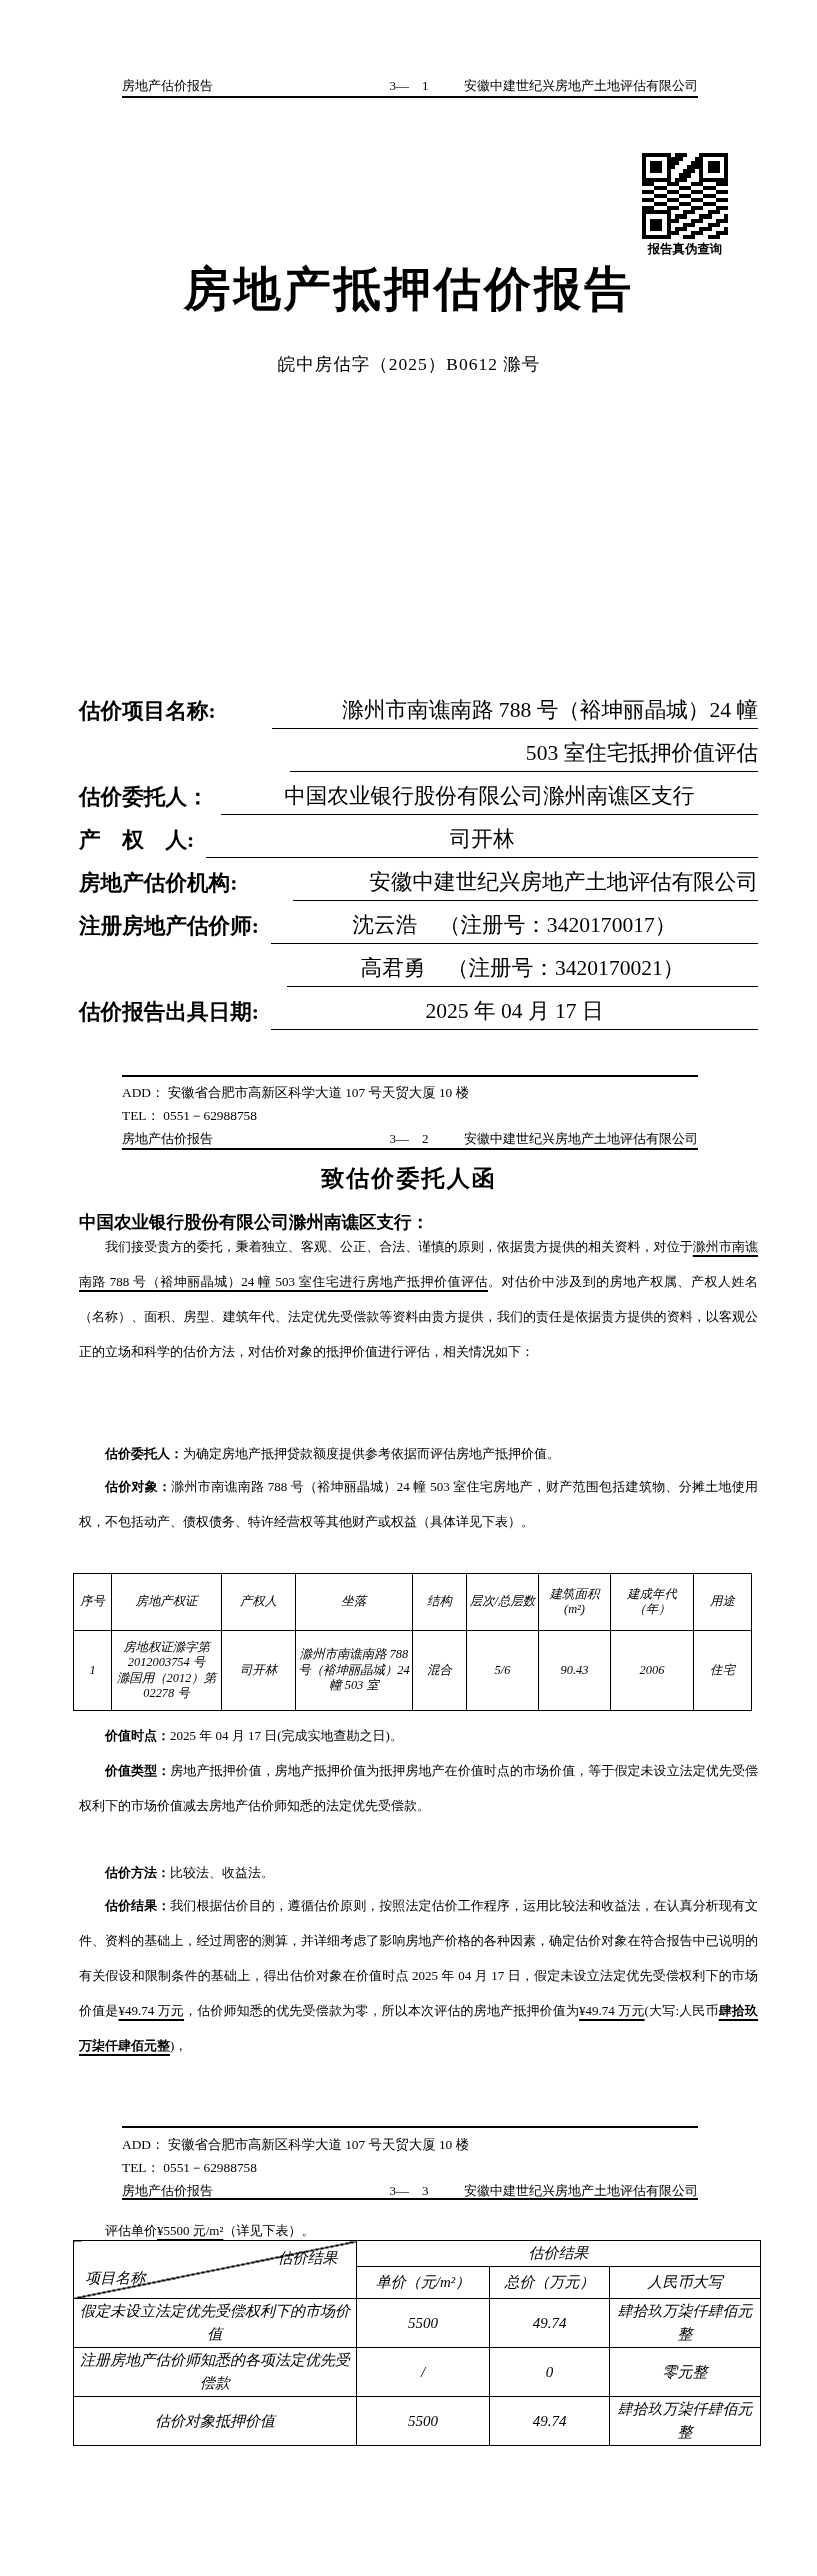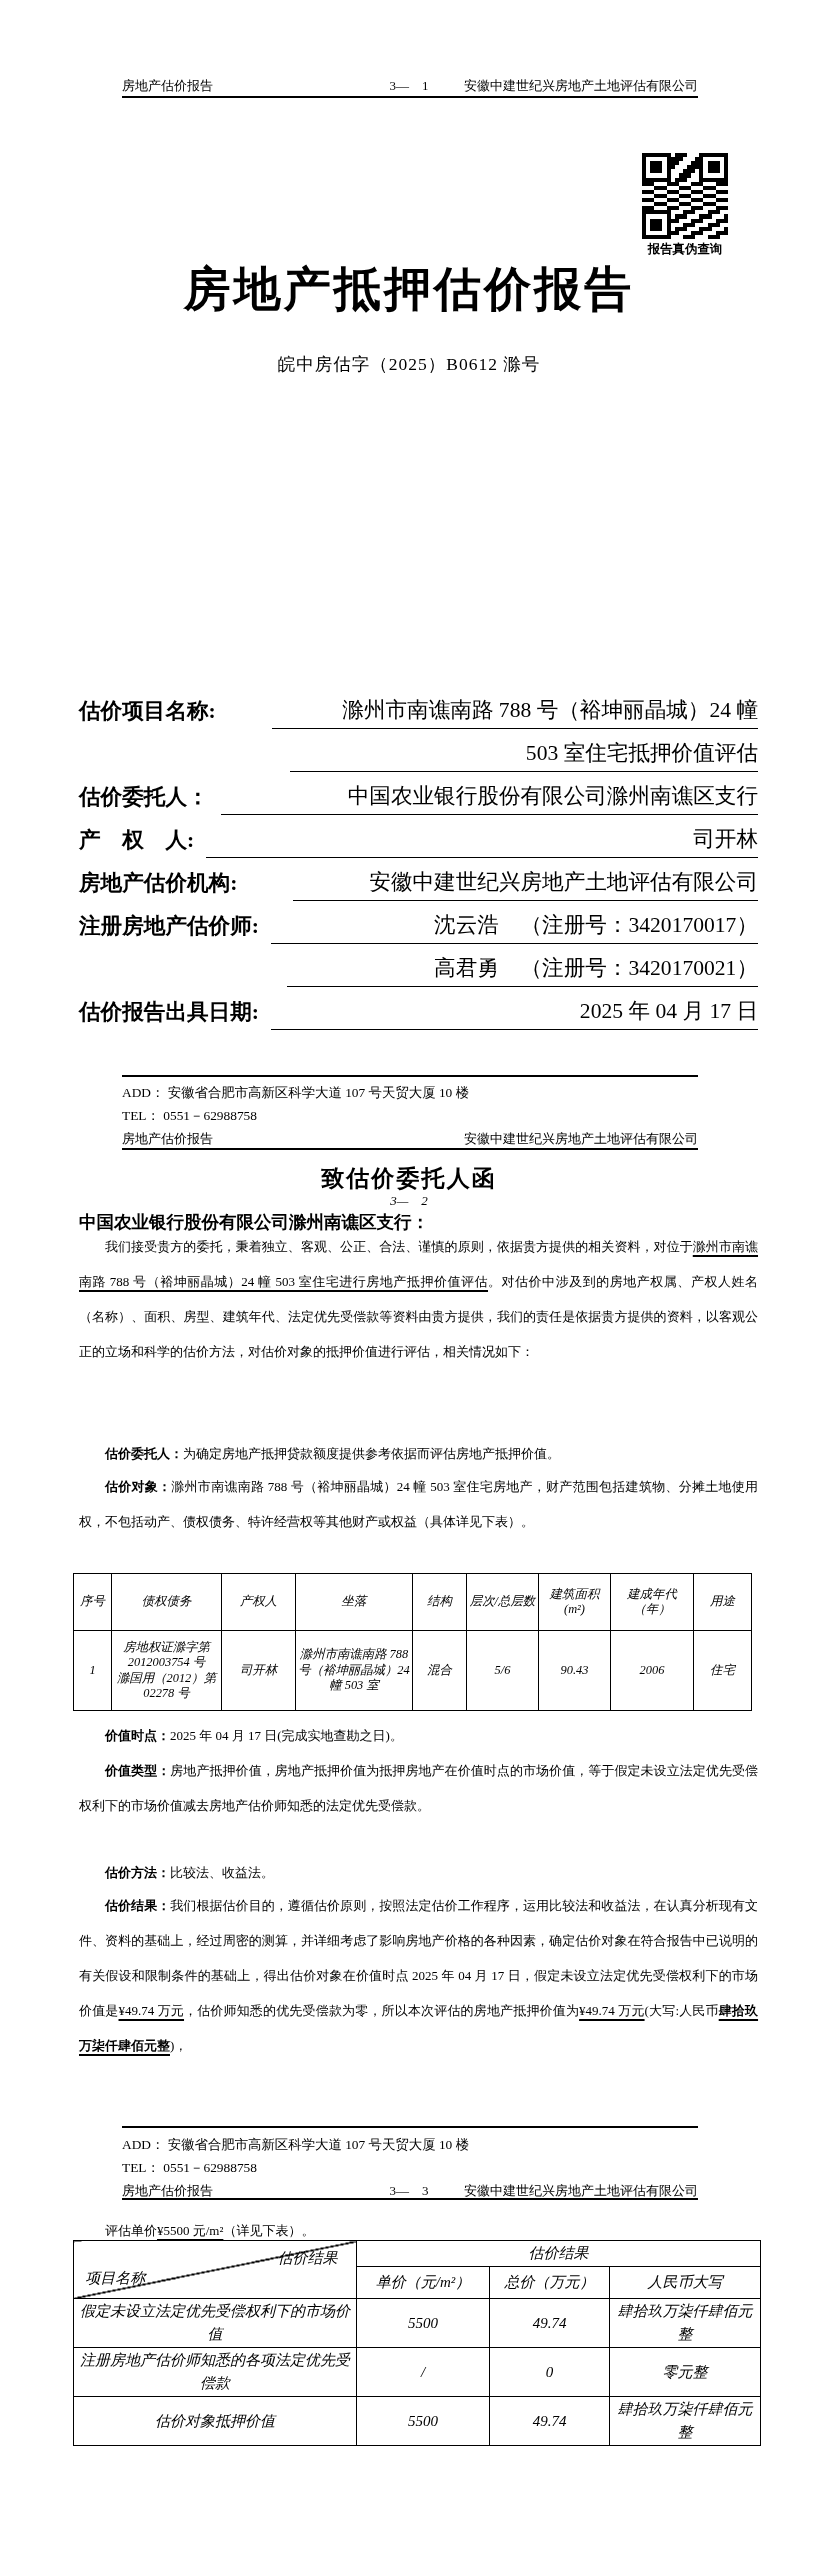--- a/index.html
+++ b/index.html
@@ -24,21 +24,21 @@
 
   
   #fields{width:679px;}
   .frow{display:flex;align-items:flex-end;height:43px;gap:12px;}
   .flabel{font-weight:700;font-size:21.6px;white-space:pre;padding-bottom:4.1px;}
   .fspacer-a{width:155px;}
   .fspacer-b{width:196px;}
   .fvalue{flex:1;border-bottom:1.5px solid #000;font-size:21.6px;
           padding-bottom:4.1px;white-space:nowrap;}
   .v-left{text-align:right;margin-left:44px;}
-  .v-center{text-align:right;}
+  .v-center{text-align:center;}
 
   
   .body-text{font-size:13px;line-height:35px;width:679px;text-align:justify;}
   .indent{text-indent:2em;}
   .blabel{font-weight:700;}
   .u{text-decoration:underline;text-decoration-thickness:1.5px;text-underline-offset:3.6px;}
   .ub{font-weight:700;text-decoration:underline;text-decoration-thickness:1.5px;text-underline-offset:3.6px;}
   #letter-title{font-size:23px;font-weight:700;letter-spacing:2.1px;}
   #salutation{font-size:17.5px;font-weight:700;}
 
@@ -555,21 +555,21 @@
     </div>
   </div>
 
   <div class="rule" style="top:1075px;left:122px;width:576px;"></div>
   <div class="abs ftr" style="top:1081px;left:122px;">
     <div>ADD： 安徽省合肥市高新区科学大道 107 号天贸大厦 10 楼</div>
     <div>TEL： 0551－62988758</div>
   </div>
 
   <div class="abs hdr" style="top:1130px;left:122px;">房地产估价报告</div>
-  <div class="abs hdr center" style="top:1192px;font-style:italic;">3—　2</div>
+  <div class="abs hdr center" style="top:1130px;">3—　2</div>
   <div class="abs hdr" style="top:1130px;right:120px;">安徽中建世纪兴房地产土地评估有限公司</div>
   <div class="rule" style="top:1148px;left:122px;width:576px;"></div>
 
   <div id="letter-title" class="abs center" style="top:1163px;">致估价委托人函</div>
   <div id="salutation" class="abs" style="top:1210px;left:79px;">中国农业银行股份有限公司滁州南谯区支行：</div>
 
   <div class="abs body-text indent" style="top:1229px;left:79px;">
     <span>我们接受贵方的委托，秉着独立、客观、公正、合法、谨慎的原则，依据贵方提供的相关资料，对位于</span><span class="u">滁州市南谯南路 788 号（裕坤丽晶城）24 幢 503 室住宅进行房地产抵押价值评估</span><span>。对估价中涉及到的房地产权属、产权人姓名（名称）、面积、房型、建筑年代、法定优先受偿款等资料由贵方提供，我们的责任是依据贵方提供的资料，以客观公正的立场和科学的估价方法，对估价对象的抵押价值进行评估，相关情况如下：</span>
   </div>
 
@@ -589,21 +589,21 @@
       <col style="width:117px">
         <col style="width:54px">
         <col style="width:72px">
       <col style="width:72px">
         <col style="width:83px">
         <col style="width:58px">
     </colgroup>
     <tbody>
         <tr class="oh">
       <td>序号</td>
-      <td>债权债务</td>
+      <td>房地产权证</td>
       <td>产权人</td>
       <td>坐落</td>
       <td>结构</td>
       <td>层次/总层数</td>
       <td>建筑面积(m²)</td>
       <td>建成年代（年）</td>
       <td>用途</td>
     </tr>
     <tr class="od">
       <td>1</td>

